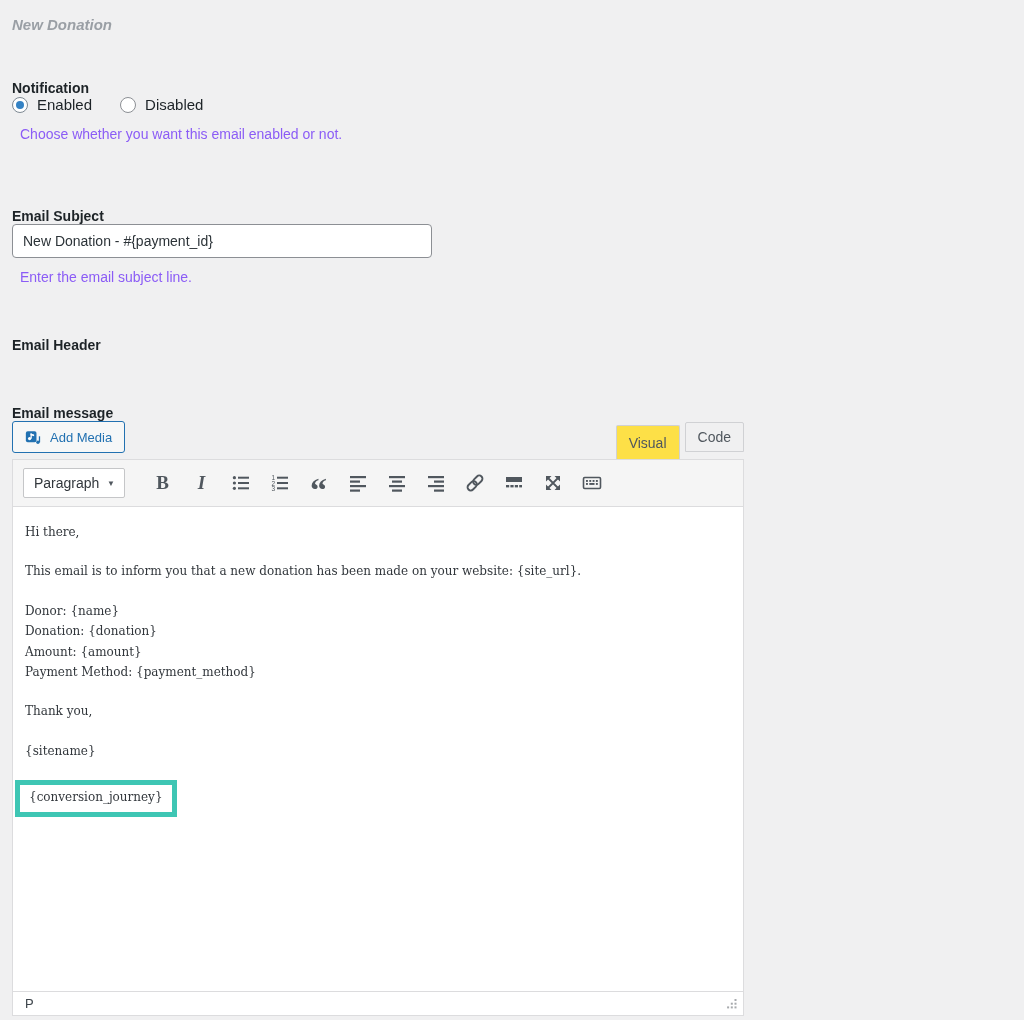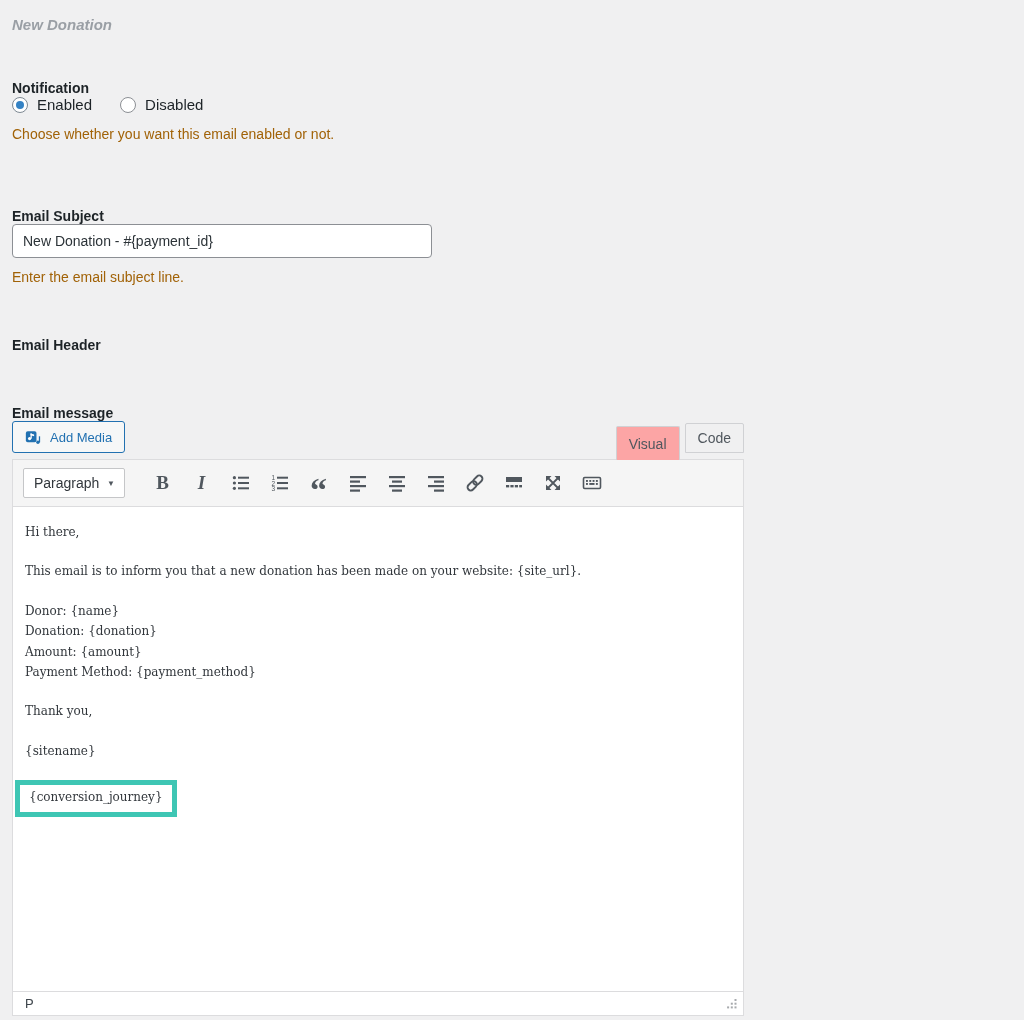--- a/index.html
+++ b/index.html
@@ -34,47 +34,47 @@
     width:16px; height:16px; border-radius:50%; background:#fff;
     border:1px solid #8c8f94; margin-right:9px; position:relative; flex:none;
   }
   .radio-circle.selected { border-color:#7e8993; }
   .radio-circle.selected::after {
     content:""; position:absolute; left:3px; top:3px;
     width:8px; height:8px; border-radius:50%; background:#3582c4;
   }
   .radio-label { font-size:15px; color:#1d2327; }
 
-  .description { margin:13px 0 0; font-size:14px; color:#a16207; }
+  .description { margin:13px 8px 0; font-size:14px; color:#8b5cf6; }
   .field-desc { margin-top:11px; }
 
   .text-input {
     width:420px; height:34px; background:#fff;
     border:1px solid #8c8f94; border-radius:4px;
     padding:0 10px; font-size:14px; color:#2c3338;
     font-family:"Liberation Sans", sans-serif;
   }
 
   
-  .editor-top { display:flex; justify-content:space-between; align-items:flex-end; }
+  .editor-top { display:flex; justify-content:space-between; align-items:center; }
   .add-media-btn {
     display:inline-flex; align-items:center; gap:8px;
     height:32px; padding:0 12px; margin-bottom:6px;
     background:#f6f7f7; border:1px solid #2271b1; border-radius:3px;
     color:#2271b1; font-size:13px; cursor:pointer;
     font-family:"Liberation Sans", sans-serif;
   }
   .tabs { display:flex; align-items:flex-end; gap:5px; }
   .tab {
     font-size:14px; color:#50575e; padding:0 12px; cursor:pointer;
     border:1px solid #d0d1d4; border-radius:2px 2px 0 0;
     font-family:"Liberation Sans", sans-serif;
   }
   .tab.active {
-    background:#fca5a5; height:34px; margin-bottom:-1px;
+    background:#fde047; height:34px; margin-bottom:-1px;
     border-bottom:none; position:relative; z-index:2;
   }
   .tab.inactive { background:#f0f0f1; height:30px; margin-bottom:6px; }
 
   .editor { border:1px solid #dcdcde; background:#fff; position:relative; z-index:1; }
 
   .toolbar {
     background:#f5f5f5; border-bottom:1px solid #dcdcde;
     display:flex; align-items:center; padding:8px 10px;
   }

